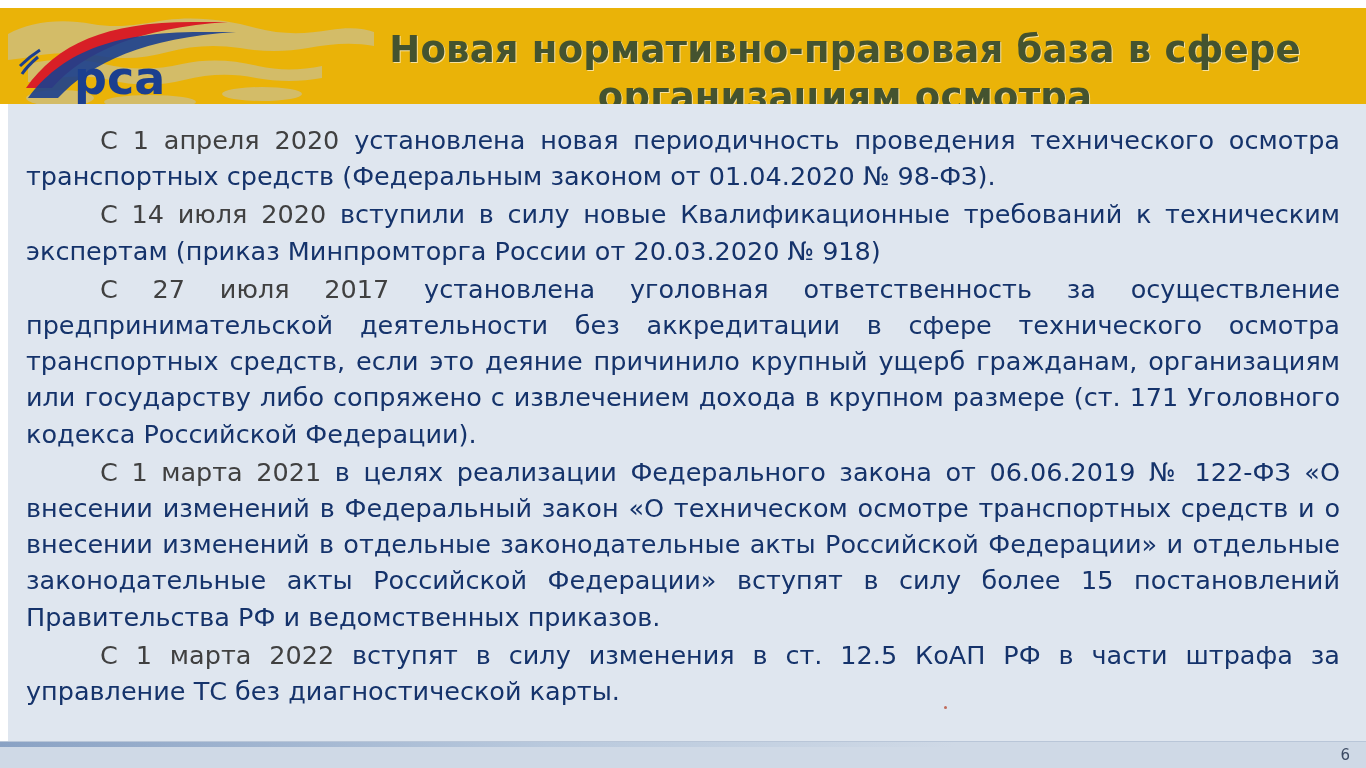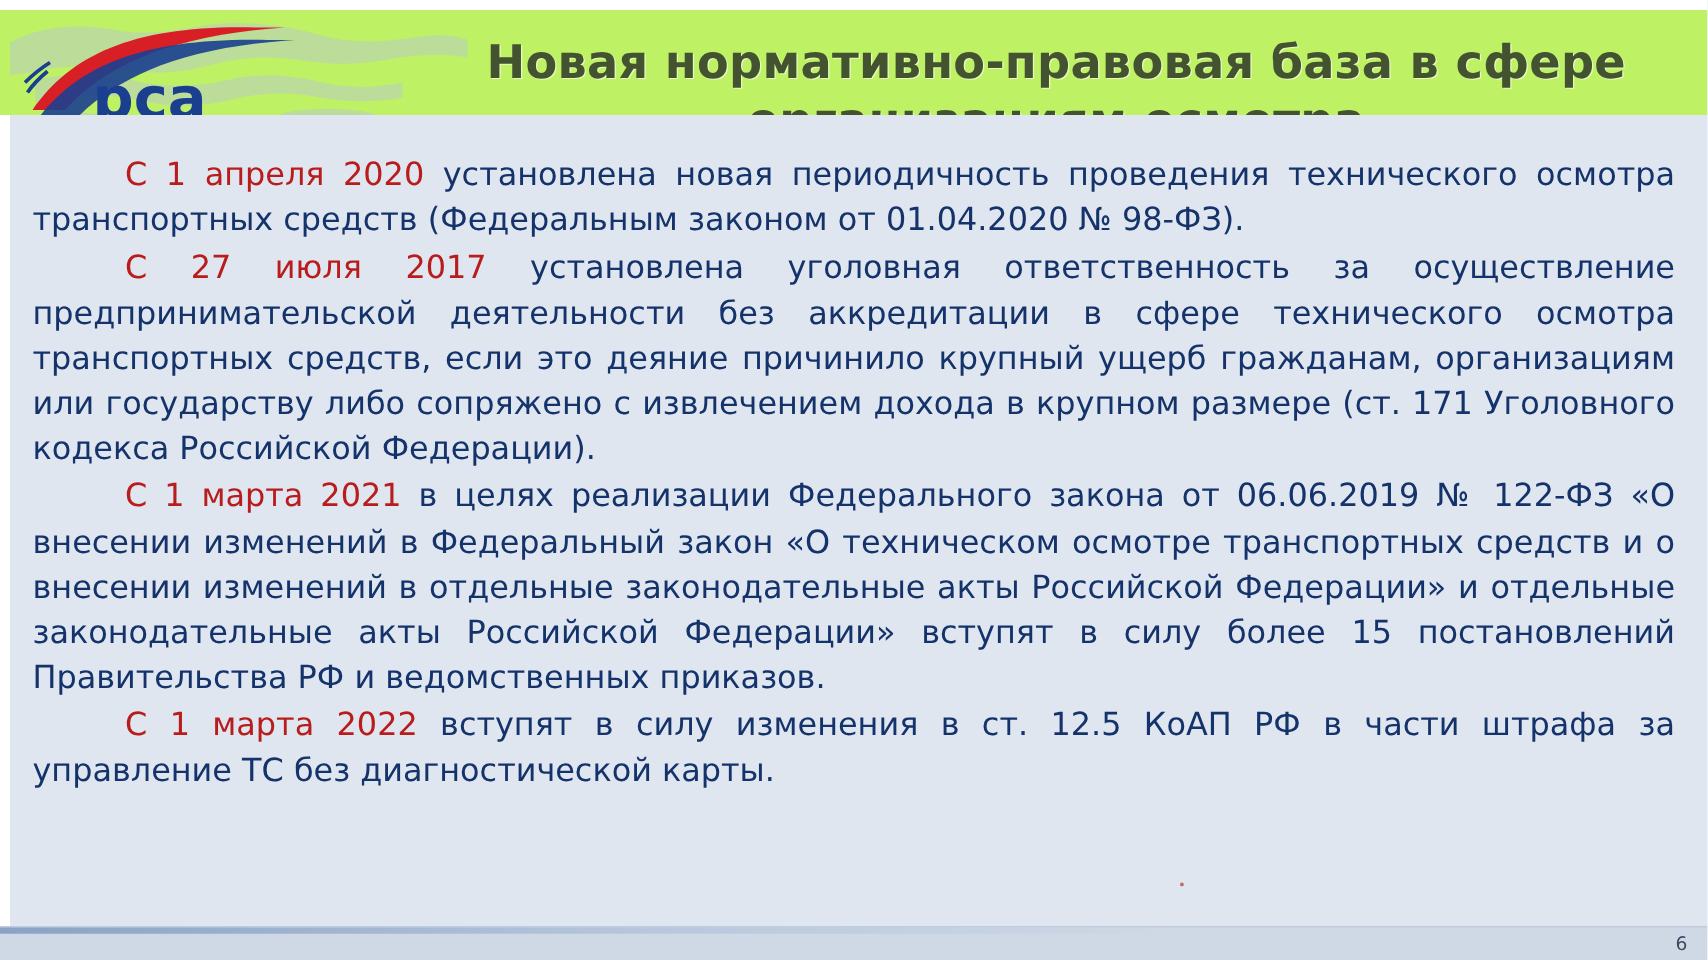--- a/index.html
+++ b/index.html
@@ -30,22 +30,22 @@
     height: 8px;
     background: #ffffff;
   }
 
   
   .header {
     position: absolute;
     top: 8px;
     left: 0;
     width: 1366px;
-    height: 84px;
-    background: #bef264;
+    height: 96px;
+    background: #eab308;
     overflow: hidden;
   }
 
   .map-bg {
     position: absolute;
     top: -14px;
     left: 0;
     width: 380px;
     height: 140px;
     opacity: 0.55;
@@ -89,21 +89,21 @@
 
   .para {
     text-align: justify;
     text-justify: inter-word;
     margin: 0 0 2px 0;
     text-indent: 74px;
   }
   .para:last-child { margin-bottom: 16px; }
 
   .date {
-    color: #b91c1c;
+    color: #404040;
     white-space: nowrap;
   }
 
   
   .left-strip {
     position: absolute;
     top: 0; left: 0;
     width: 8px;
     height: 768px;
     background: #ffffff;
@@ -181,20 +181,23 @@
       <div>организациям осмотра</div>
     </div>
   </div>
 
   <div class="content">
 
     <p class="para">
       <span class="date">С 1 апреля 2020</span><span> установлена новая периодичность проведения технического осмотра транспортных средств (Федеральным законом от 01.04.2020 № 98-ФЗ).</span>
     </p>
 
+    <p class="para">
+      <span class="date">С 14 июля 2020</span><span> вступили в силу новые Квалификационные требований к техническим экспертам (приказ Минпромторга России от 20.03.2020 № 918)</span>
+    </p>
 
     <p class="para">
       <span class="date">С 27 июля 2017</span><span> установлена уголовная ответственность за осуществление предпринимательской деятельности без аккредитации в сфере технического осмотра транспортных средств, если это деяние причинило крупный ущерб гражданам, организациям или государству либо сопряжено с извлечением дохода в крупном размере (ст. 171 Уголовного кодекса Российской Федерации).</span>
     </p>
 
     <p class="para">
       <span class="date">С 1 марта 2021</span><span> в целях реализации Федерального закона от 06.06.2019 № 122-ФЗ «О внесении изменений в Федеральный закон «О техническом осмотре транспортных средств и о внесении изменений в отдельные законодательные акты Российской Федерации» и отдельные законодательные акты Российской Федерации» вступят в силу более 15 постановлений Правительства РФ и ведомственных приказов.</span>
     </p>
 
     <p class="para">

